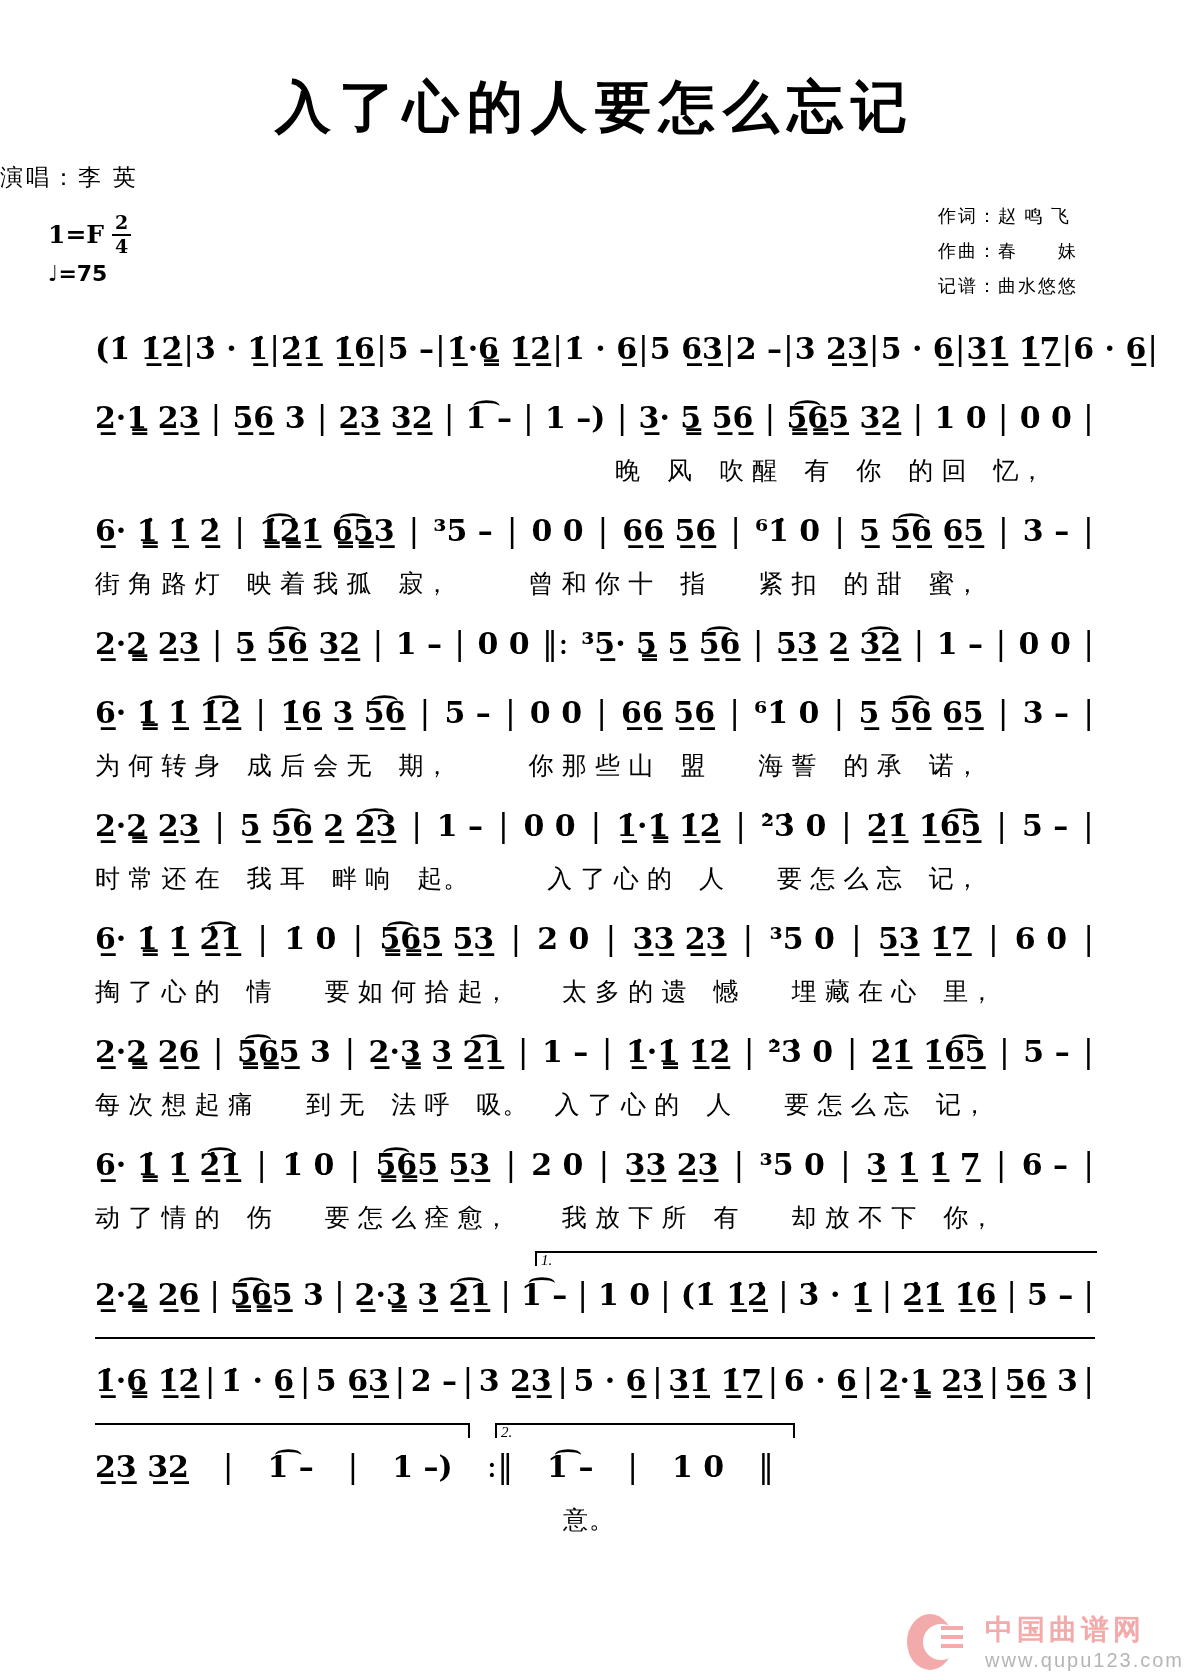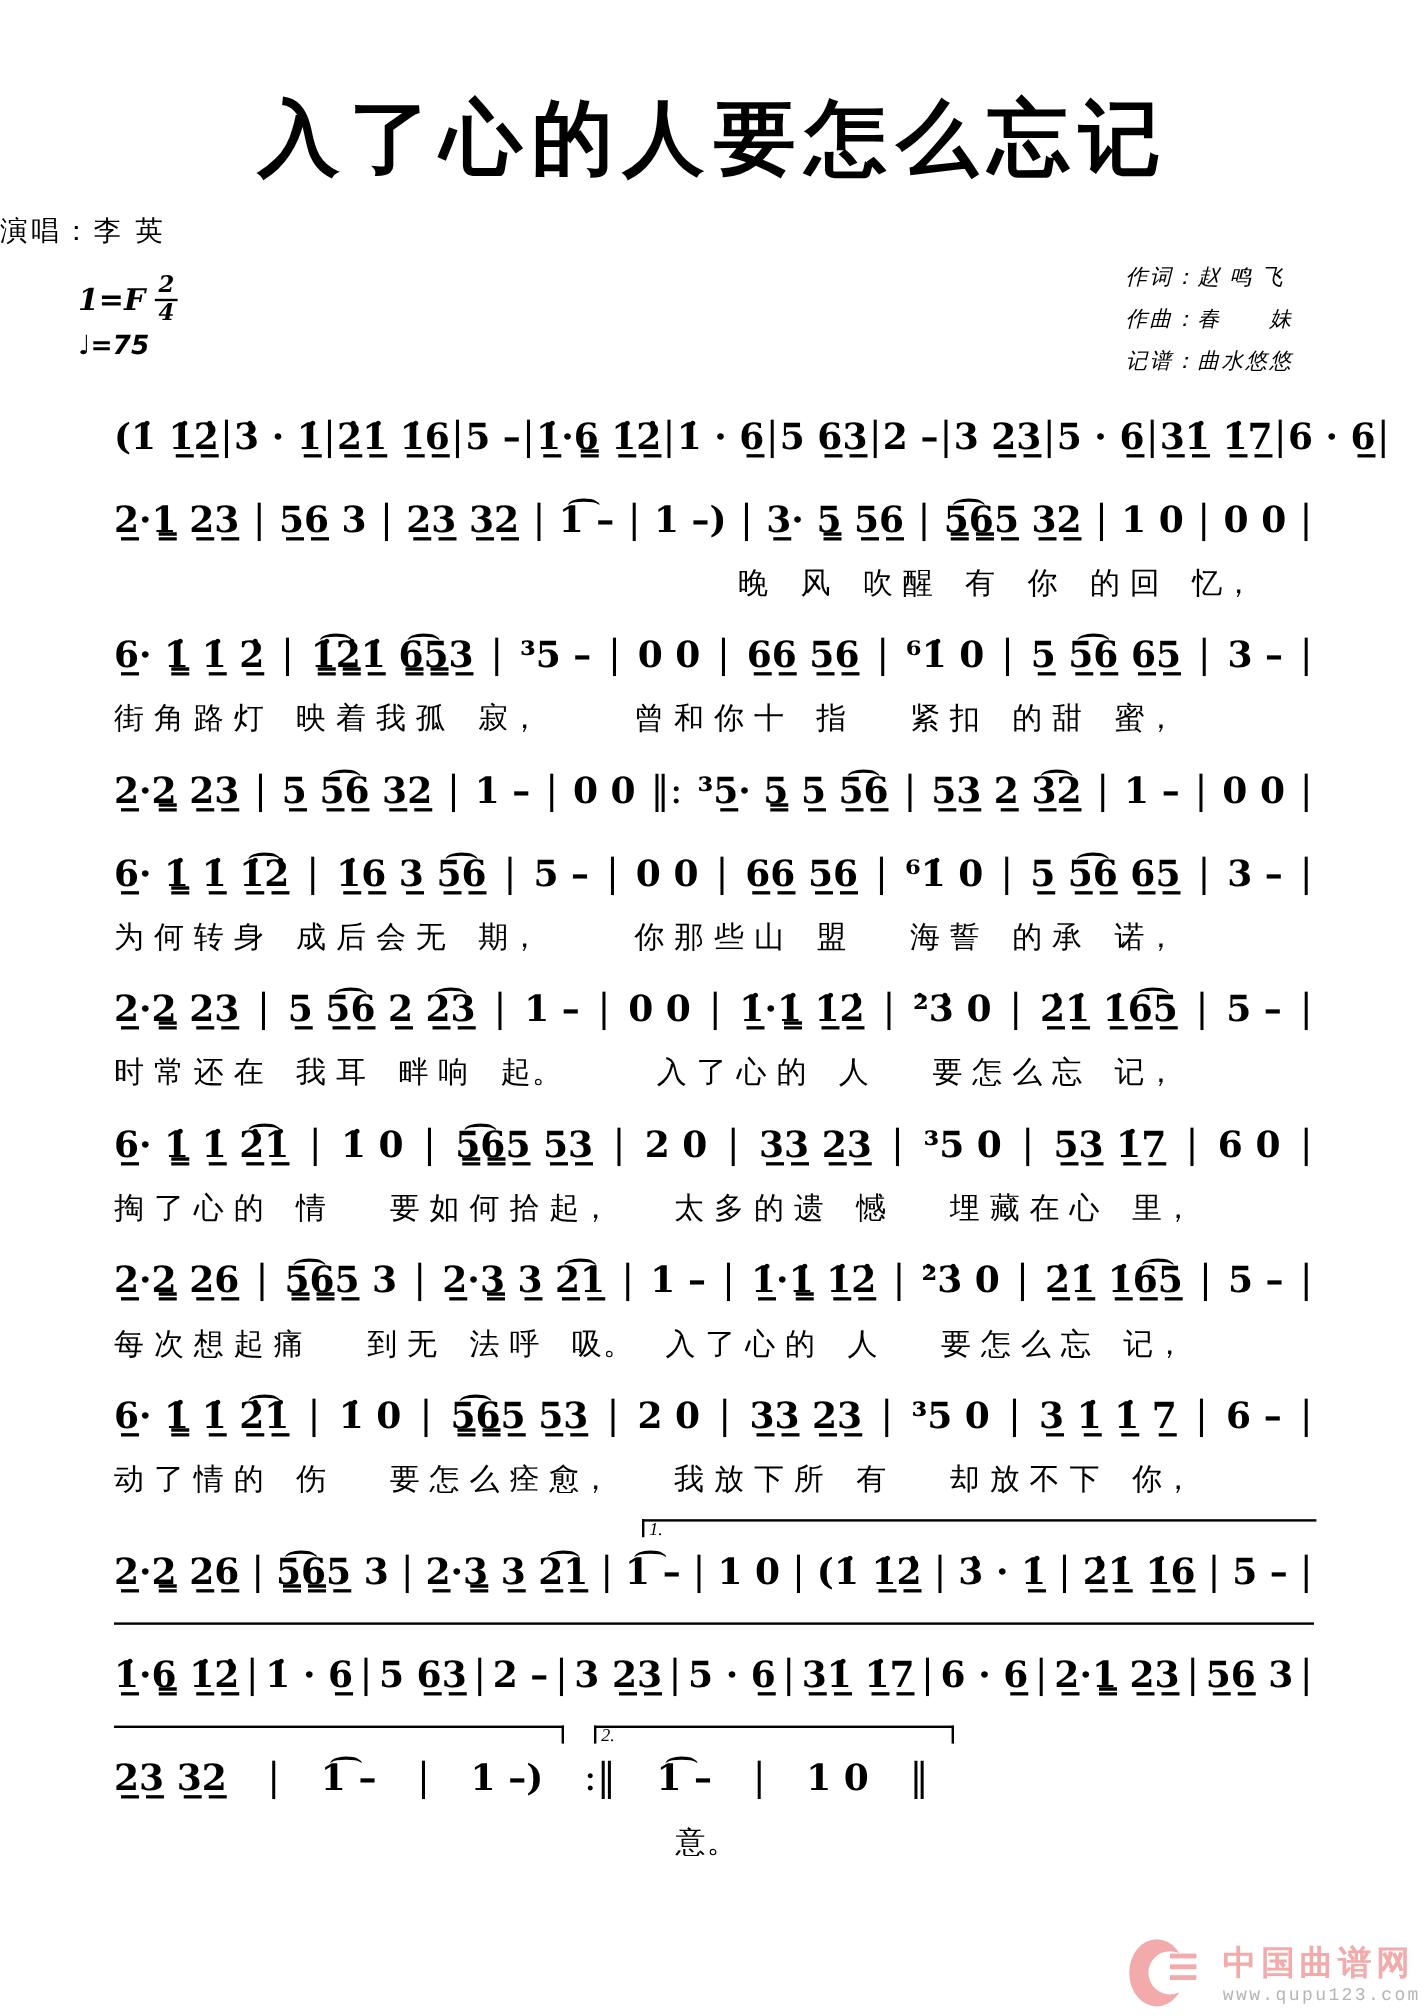--- a/index.html
+++ b/index.html
@@ -8,34 +8,33 @@
     width:1190px;height:1680px;
     background:#ffffff;
     color:#000;
     font-family:"Liberation Serif","DejaVu Serif",serif;
     overflow:hidden;
   }
   
   .title{
     padding-top:70px;
     text-align:center;
-    font-size:68px;
+    font-size:56px;
     font-weight:bold;
     letter-spacing:8px;
   }
   .singer{
     margin-top:16px;
     font-size:23px;
     letter-spacing:3px;
   }
   .meta{
     position:relative;
     height:118px;
-    margin:6px 112px 0 65px;
-    font-style:italic;
+    margin:6px 112px 0 48px;
   }
   .keysig{
     position:absolute;left:0;top:14px;
     font-size:25px;font-weight:bold;
     display:flex;align-items:center;gap:8px;
     font-family:"DejaVu Serif",serif;
   }
   .frac{display:inline-flex;flex-direction:column;align-items:center;line-height:1;font-size:19px;}
   .frac .top{border-bottom:2px solid #000;padding:0 3px 2px 3px;}
   .frac .bot{padding-top:1px;}
@@ -90,21 +89,21 @@
     border-radius:50%;
   }
   .wm-cut{
     position:absolute;left:16px;top:10px;width:36px;height:36px;
     border-radius:50%;background:#fff;
   }
   .wm-bars{position:absolute;left:34px;top:12px;display:flex;flex-direction:column;gap:5px;}
   .wm-bars i{display:block;width:22px;height:4px;}
   .wm-text{display:flex;flex-direction:column;align-items:flex-start;}
   .wm-name{font-size:28px;font-weight:bold;letter-spacing:4px;}
-  .wm-url{font-size:15px;letter-spacing:2px;font-family:Liberation Mono, monospace;}
+  .wm-url{font-size:20px;letter-spacing:2px;font-family:Liberation Sans, sans-serif;}
 </style>
 </head>
 <body>
 
 <div class="sheet">
 
   <div class="title">入了心的人要怎么忘记</div>
   <div class="singer">演唱：李 英</div>
 
   <div class="meta">

